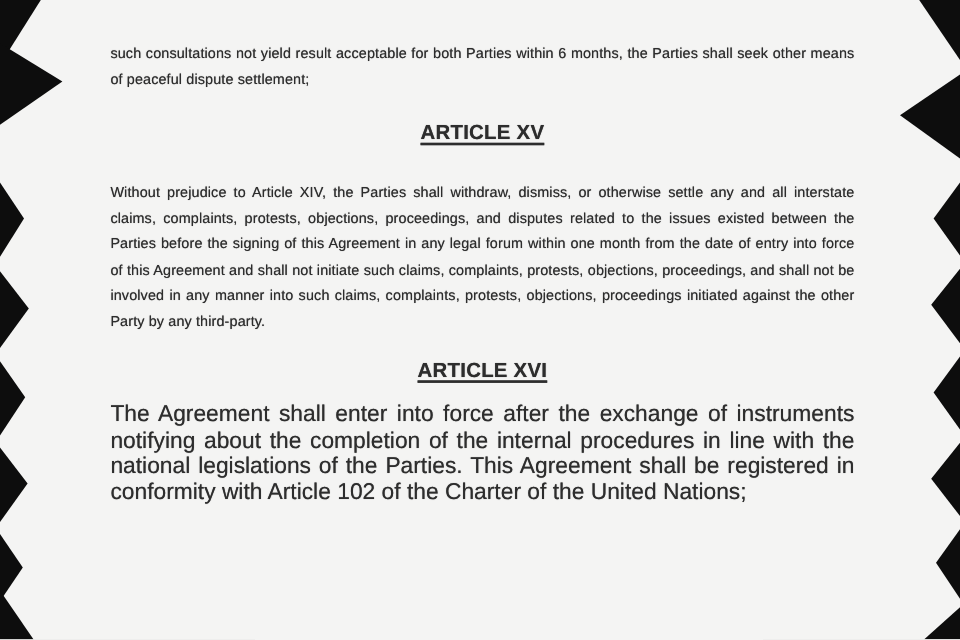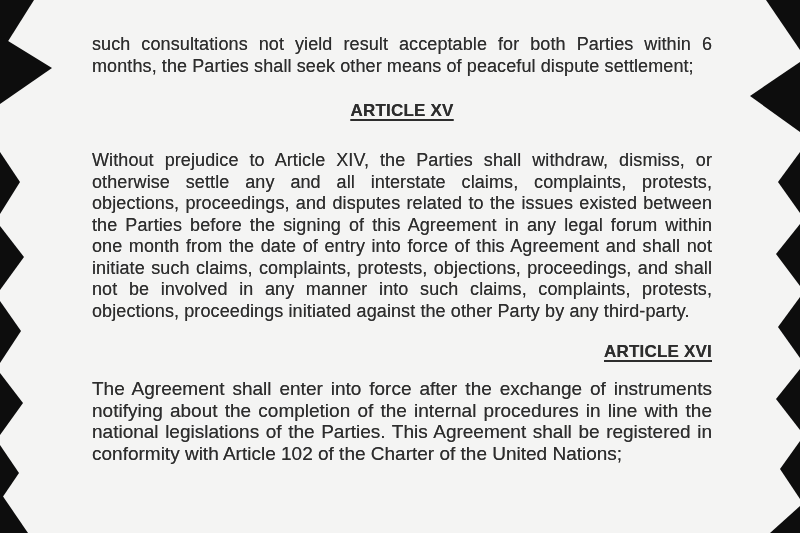--- a/index.html
+++ b/index.html
@@ -17,50 +17,50 @@
     color: #2d2d2d;
   }
   .doc {
     position: absolute;
     left: 92px;
     top: 34px;
     width: 620px;
   }
   .body-par {
     margin: 0;
-    font-size: 18px;
+    font-size: 12px;
     line-height: 21.5px;
     text-align: justify;
     text-justify: inter-word;
     letter-spacing: 0.1px;
     text-shadow: 0 0 0.6px rgba(45,45,45,0.75);
   }
   .par-xv-1 { margin-top: 29px; }
   .par-xv-2 { margin-top: 7px; }
   .par-xvi-1 {
     margin-top: 16px;
     font-size: 19px;
     letter-spacing: 0px;
   }
   .article-heading {
-    margin: 0;
+    margin: 14px;
     text-align: center;
     font-size: 17px;
     font-weight: bold;
     line-height: 20px;
     letter-spacing: 0.2px;
     text-shadow: 0 0 0.6px rgba(35,35,35,0.8);
   }
   .article-heading span {
     text-decoration: underline;
     text-decoration-thickness: 2px;
     text-underline-offset: 3px;
   }
   .heading-xv  { margin-top: 24px; }
-  .heading-xvi { margin-top: 20px; text-align: right; }
+  .heading-xvi { margin-top: 20px; }
   .torn-edge {
     position: absolute;
     top: 0;
     height: 533px;
     width: 60px;
     pointer-events: none;
   }
   .torn-edge-left  { left: 0; }
   .torn-edge-right { right: 0; }
   .torn-edge polygon { fill: #0d0d0d; }

